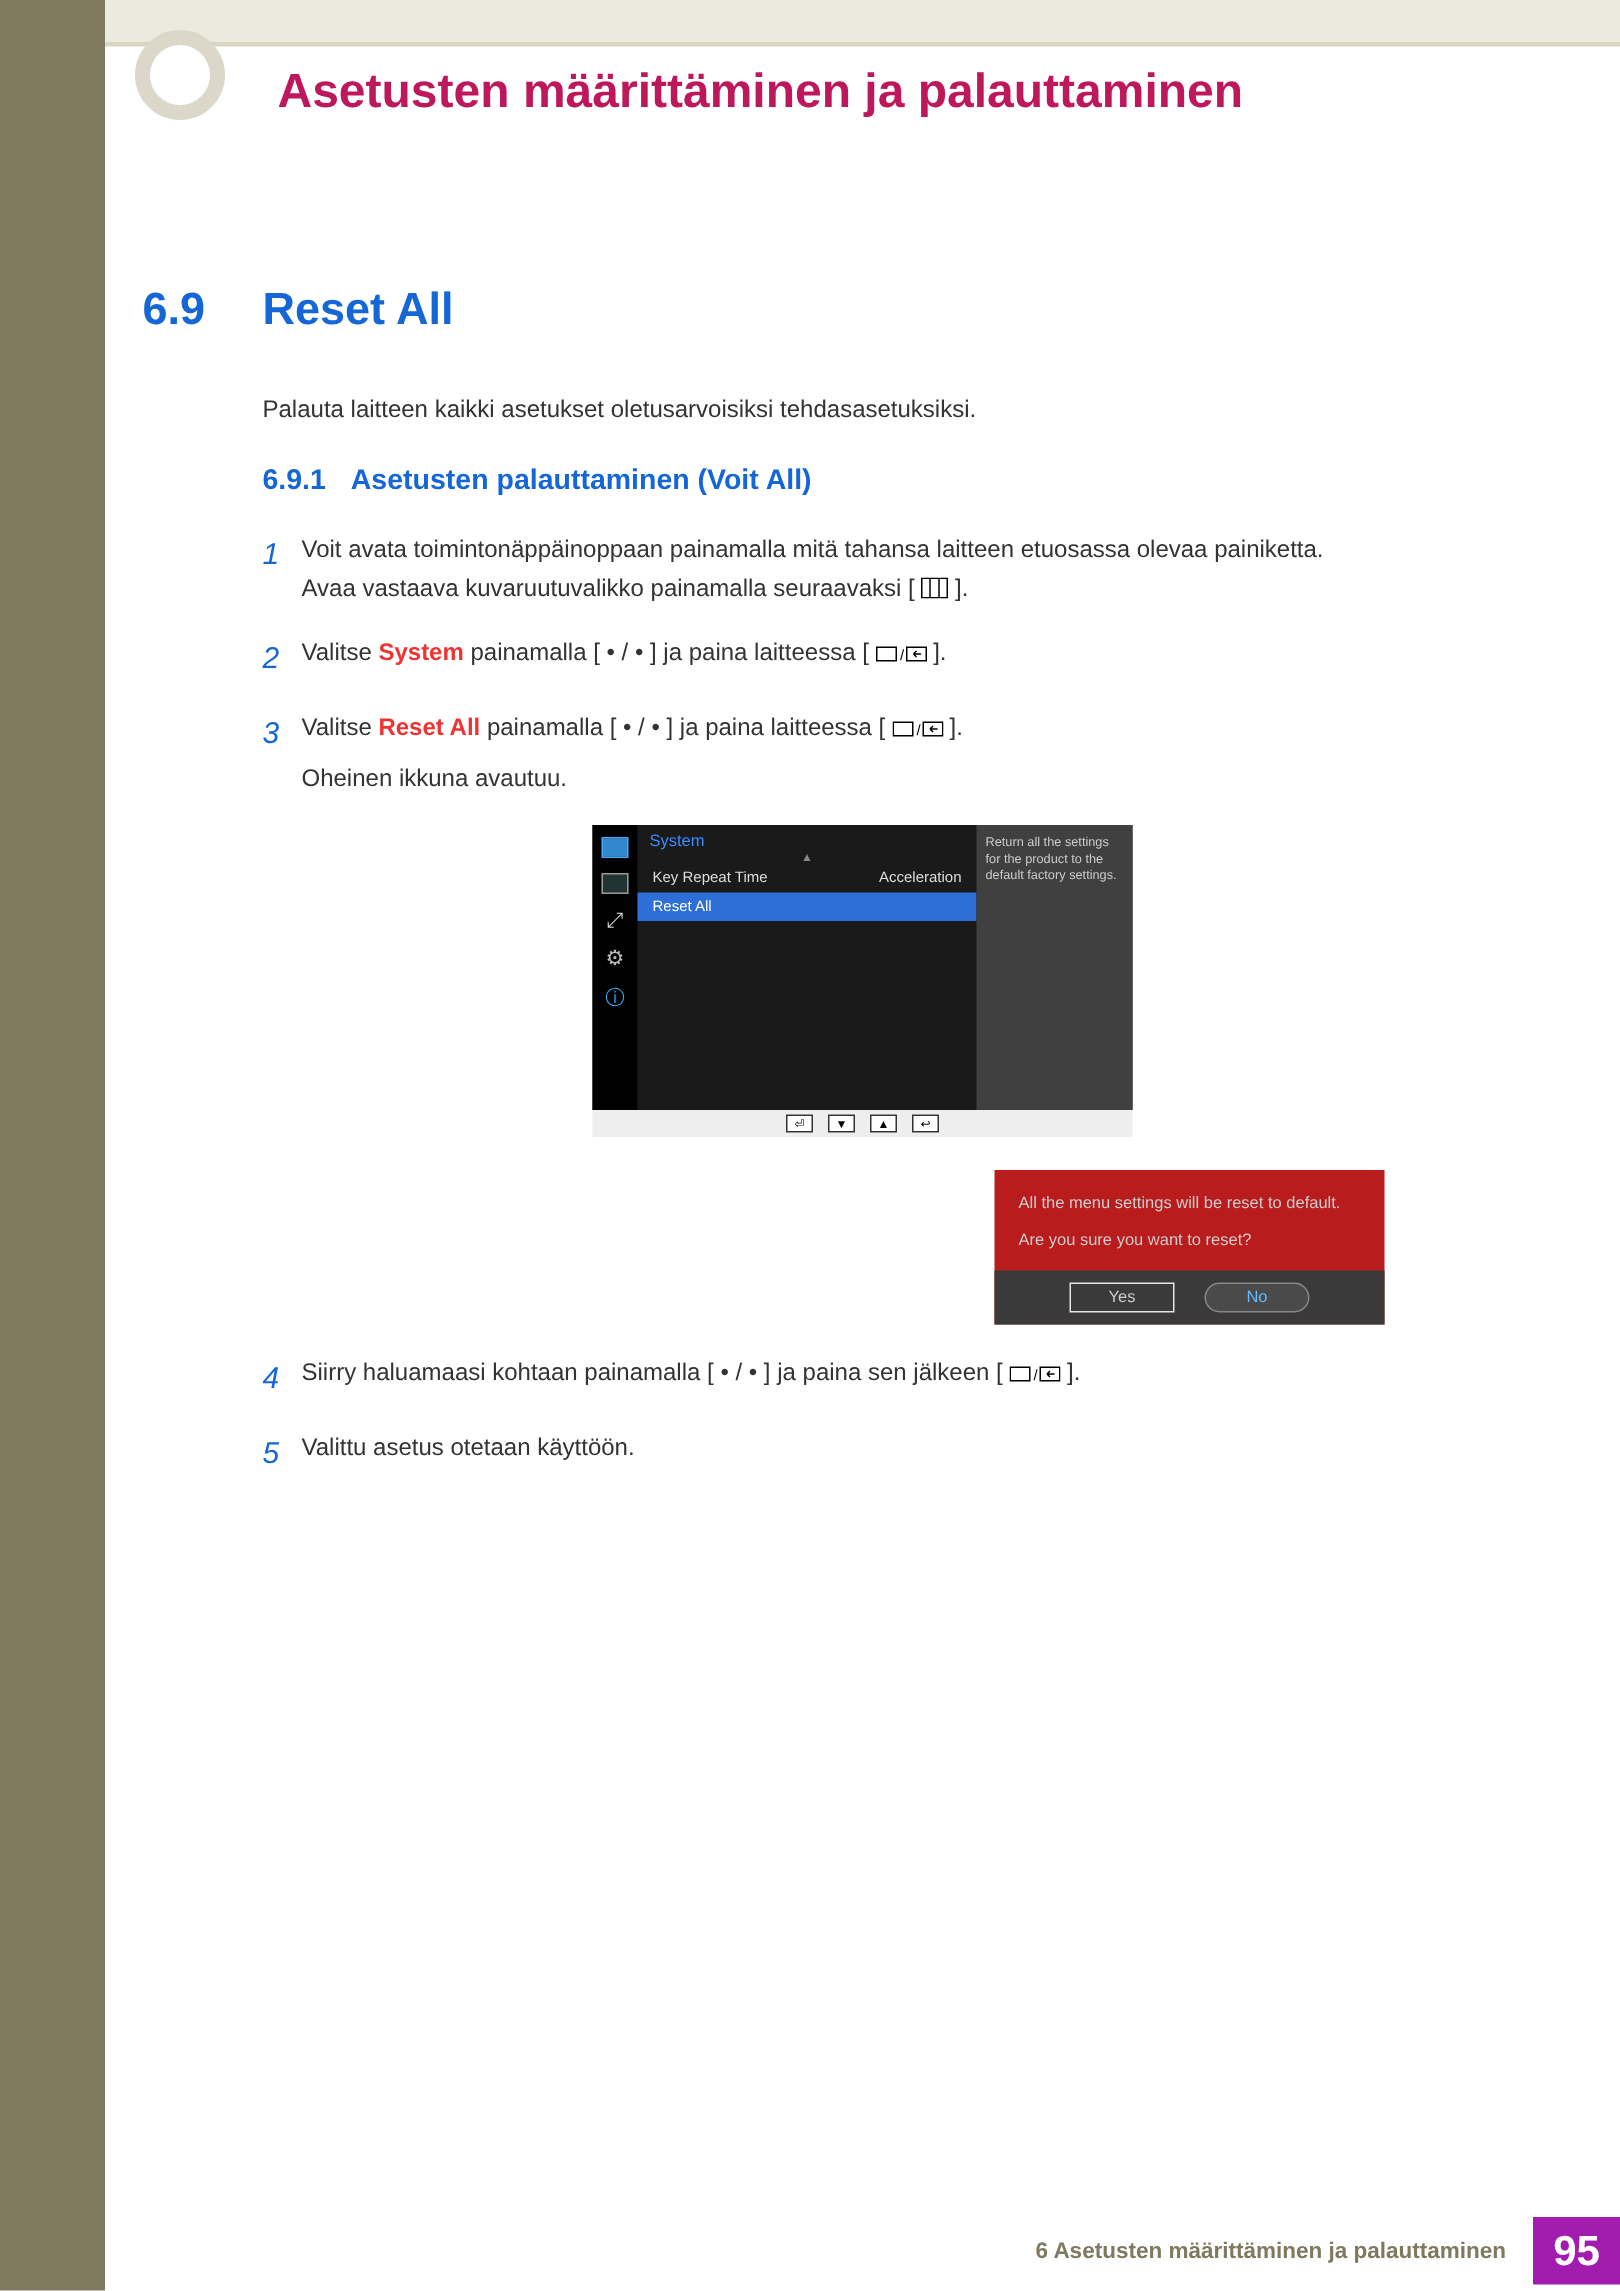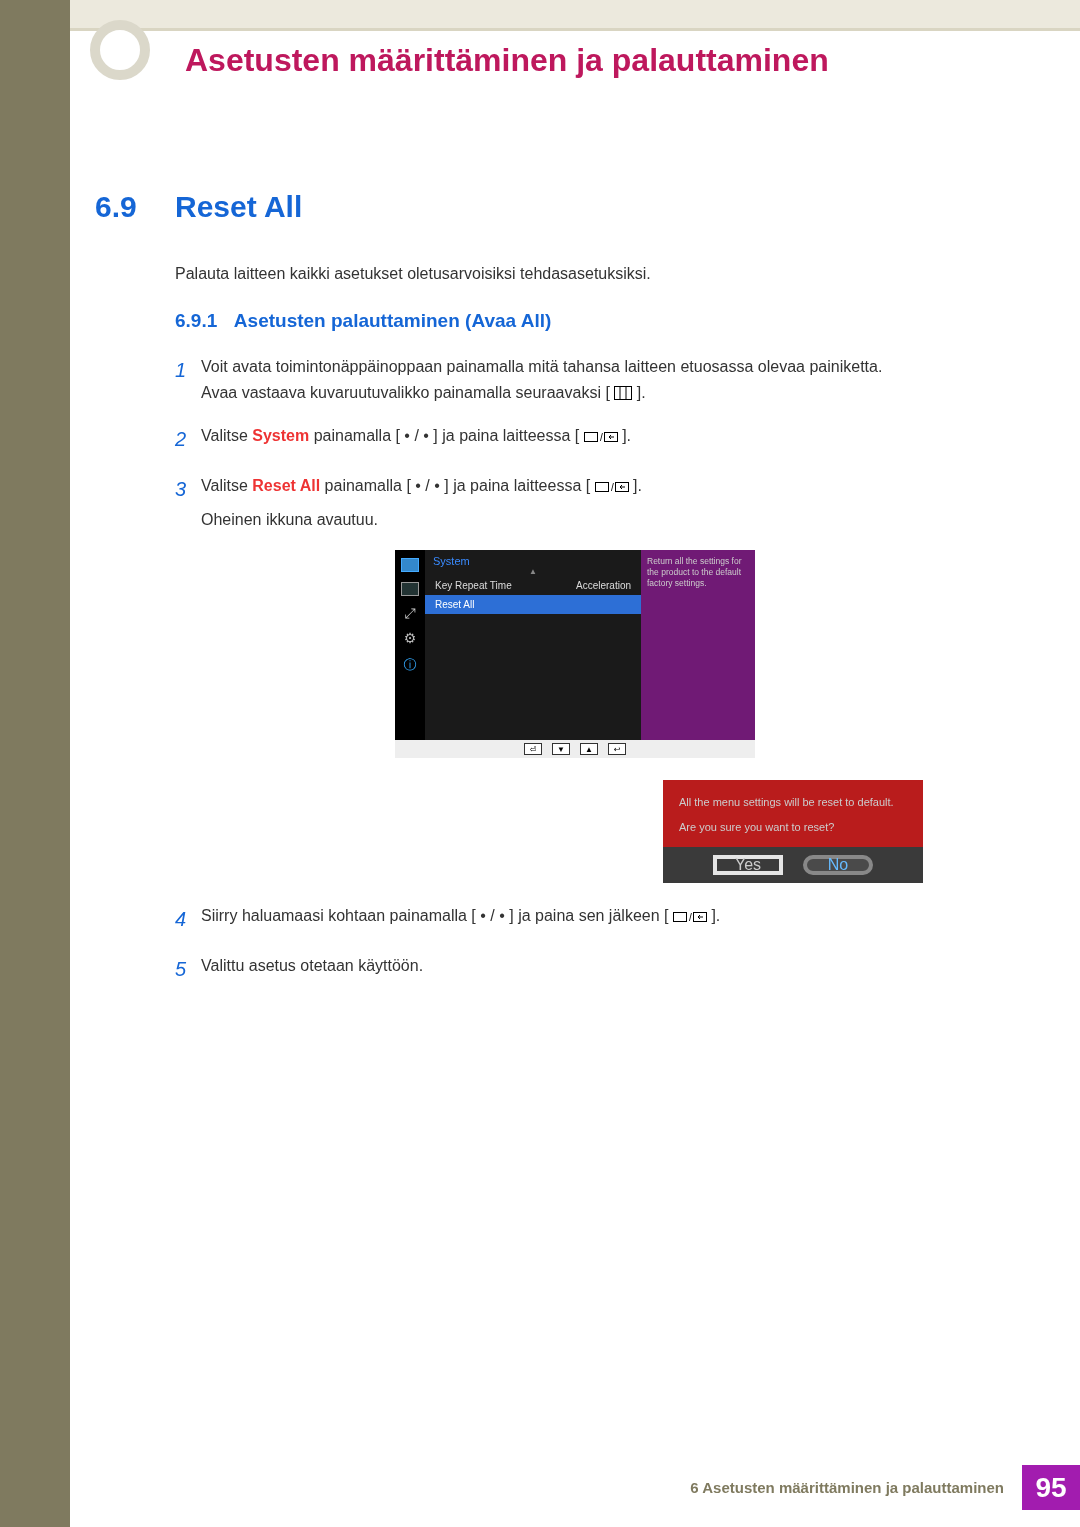--- a/index.html
+++ b/index.html
@@ -109,21 +109,21 @@
   }
   .osd-up-arrow { text-align:center; color:#888; font-size:8px; margin-top:-2px;}
   .osd-row {
     display: flex; justify-content: space-between;
     padding: 4px 10px; font-size: 10px;
   }
   .osd-row.sel {
     background: #2d6fd6; color: #fff;
   }
   .osd-right {
-    width: 114px; background: #701a75; padding: 6px;
+    width: 104px; background: #404040; padding: 6px;
     font-size: 8.5px; color: #ccc; line-height: 1.25;
   }
   .osd-navbar {
     background: #eee; height: 18px;
     display: flex; justify-content: center; align-items: center;
     gap: 10px;
   }
   .osd-navbar .btn {
     width: 18px; height: 12px; background: #fff; border: 1px solid #333;
     display:flex; align-items:center; justify-content:center;
@@ -133,28 +133,28 @@
     width: 260px; margin: 22px 0 10px 268px;
     background: #b91c1c; color: #ccc; font-size: 11px;
   }
   .dialog .msg { padding: 14px 16px 10px; line-height: 1.5; }
   .dialog .q { padding: 0 16px 14px; }
   .dialog .btns {
     background: #3a3a3a; display: flex; justify-content: center;
     gap: 20px; padding: 8px 0;
   }
   .dialog .db {
-    width: 70px; height: 20px; border: 4px solid #e5e5e5;
+    width: 70px; height: 20px; border: 1px solid #e5e5e5;
     display: flex; align-items: center; justify-content: center;
-    font-size: 16px;
+    font-size: 11px;
   }
   .dialog .db.sel { background: #4a4a4a; color: #6bf; border-color:#888;border-radius:10px; }
   .footer {
     position: absolute;
-    right: 0; bottom: 17px;
+    right: 0; bottom: 4px;
     display: flex; align-items: stretch;
   }
   .footer .label {
     background: #fff; color: #7f7a5f;
     font-size: 15px; font-weight: bold;
     padding: 14px 18px;
     display: flex; align-items: center;
   }
   .footer .page {
     background: #a21caf; color: #fff;
@@ -178,21 +178,21 @@
   <div class="section-row">
     <div class="section-num">6.9</div>
     <div class="section-title">Reset All</div>
   </div>
 
   <div class="section-body-indent">
     <p class="para">Palauta laitteen kaikki asetukset oletusarvoisiksi tehdasasetuksiksi.</p>
 
     <div class="subsection">
       <span class="num">6.9.1</span>
-      <span>Asetusten palauttaminen (Avaa All)</span>
+      <span>Asetusten palauttaminen (Voit All)</span>
     </div>
 
     <div class="steps">
 
       <div class="step">
         <div class="n">1</div>
         <div class="t">
           <span>Voit avata toimintonäppäinoppaan painamalla mitä tahansa laitteen etuosassa olevaa painiketta.</span><br>
           <span>Avaa vastaava kuvaruutuvalikko painamalla seuraavaksi [</span>
           <svg class="menu-icon" width="18" height="14">

